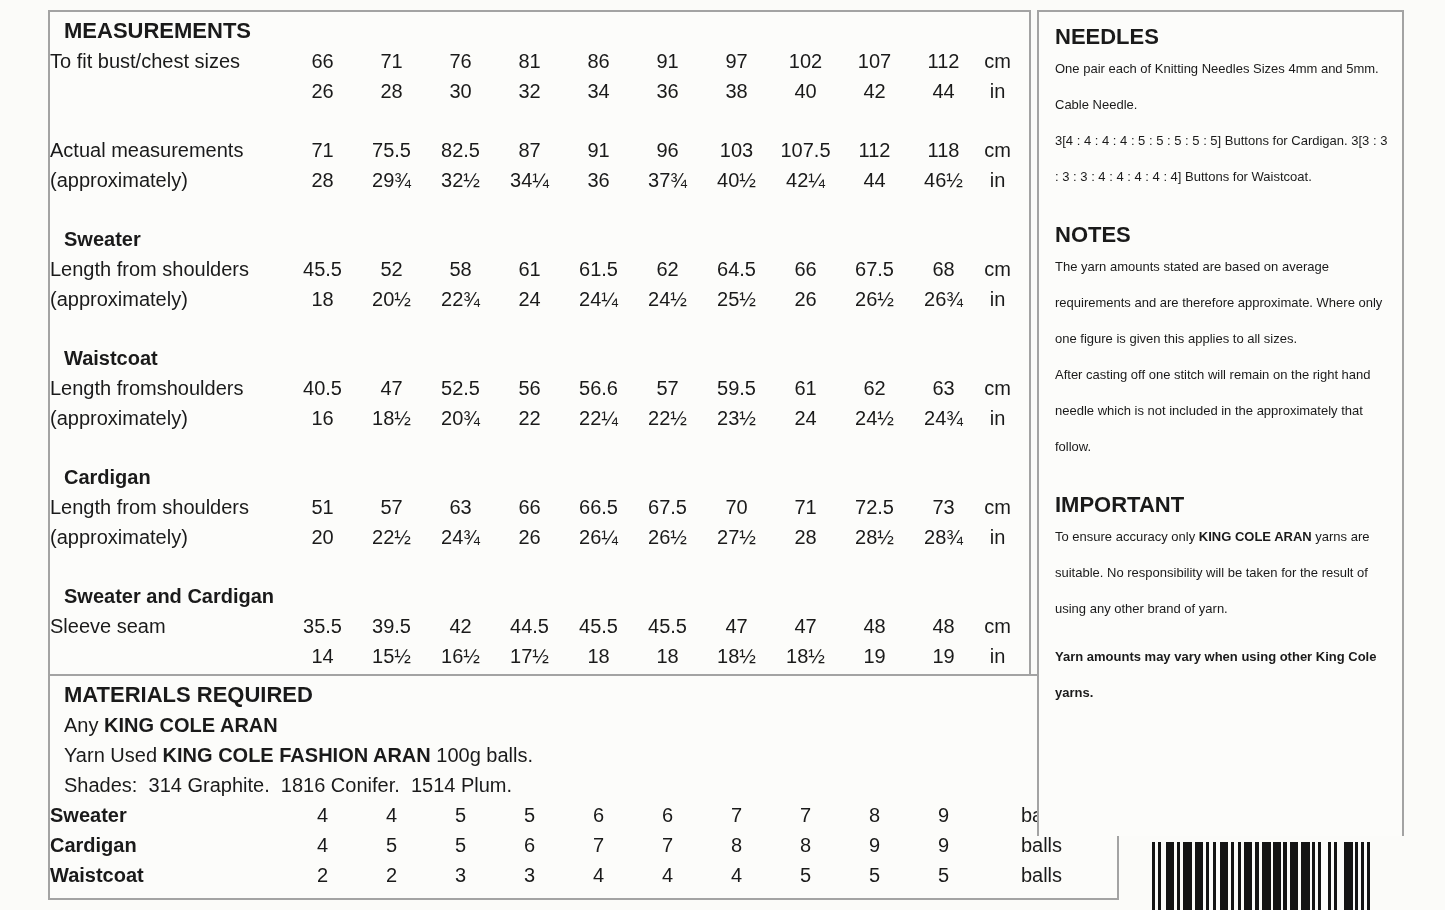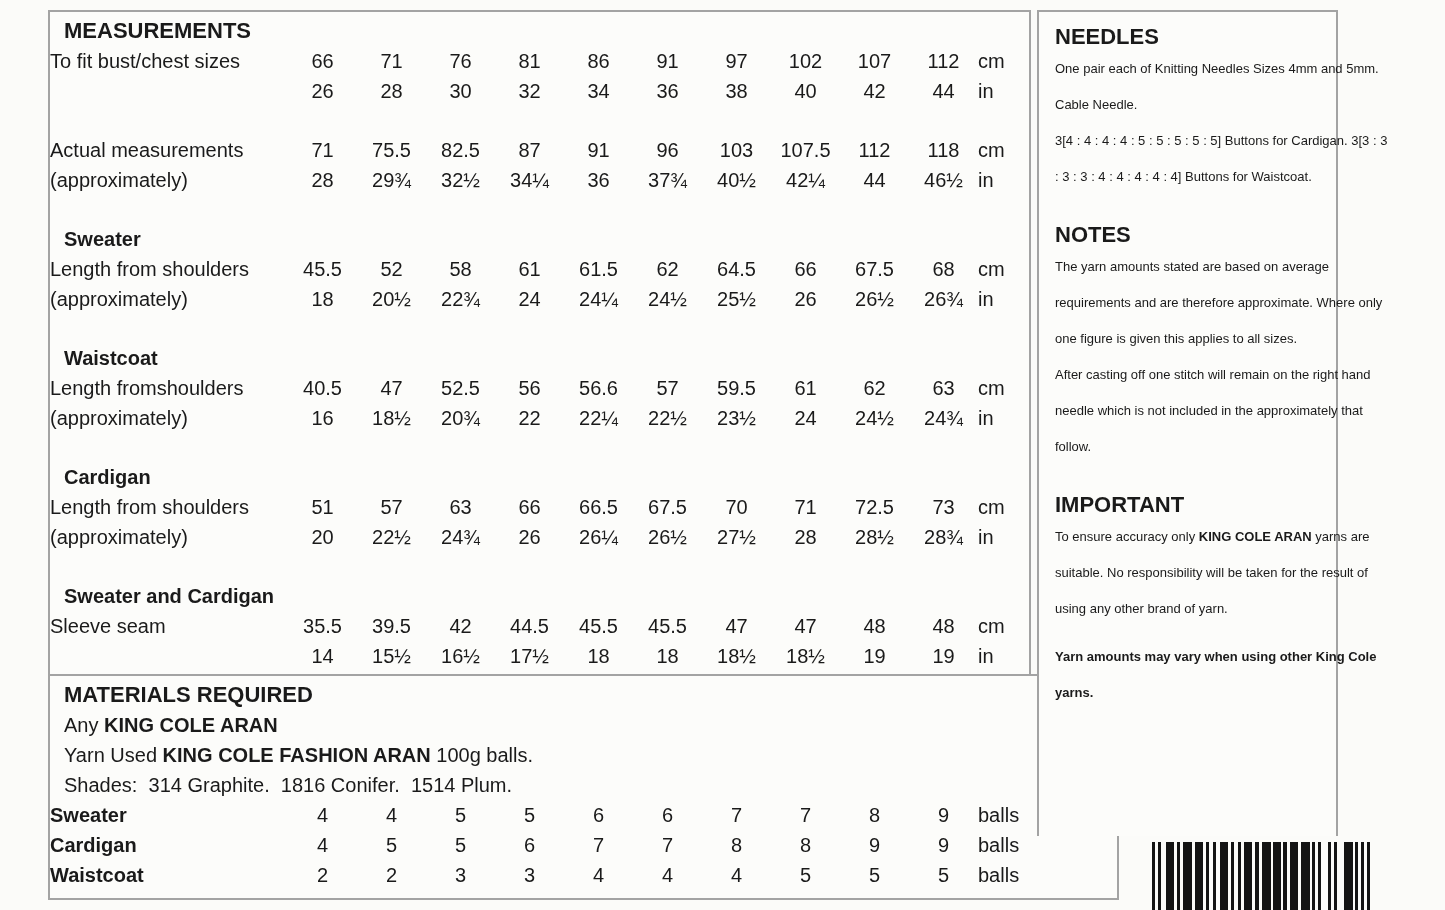--- a/index.html
+++ b/index.html
@@ -11,38 +11,38 @@
     overflow: hidden;
     position: relative;
   }
   .box {
     position: absolute;
     border: 2px solid #a3a3a3;
     background: #fcfcfa;
   }
   #measurements-box { left: 48px; top: 10px; width: 983px; height: 666px; }
   #materials-box    { left: 48px; top: 674px; width: 1071px; height: 226px; }
-  #side-panel       { left: 1037px; top: 10px; width: 301px; height: 826px; border-bottom: none; }
+  #side-panel       { left: 1037px; top: 10px; width: 367px; height: 826px; border-bottom: none; }
 
   
   .block-title {
     font-weight: bold; font-size: 22px; line-height: 30px;
     padding-left: 14px; margin-top: 4px;
   }
   .meas-section { margin-top: 29px; }
   .meas-section.first { margin-top: 0; }
   .sec-heading {
     font-weight: bold; font-size: 20px; line-height: 30px;
     padding-left: 14px;
   }
   .trow { display: flex; height: 30px; line-height: 30px; font-size: 20px; }
   .trow .lbl  { flex: 0 0 238px; white-space: nowrap; }
   .trow .lbl.bold { font-weight: bold; }
   .trow .val  { flex: 0 0 69px; text-align: center; white-space: nowrap; }
-  .trow .unit { flex: 1; text-align: left; padding-right: 12px; }
+  .trow .unit { flex: 1; text-align: center; padding-right: 12px; }
 
   
   .mat-line { font-size: 20px; line-height: 30px; padding-left: 14px; white-space: pre-wrap; }
   .b { font-weight: bold; }
 
   
   #side-panel { padding: 10px 10px 0 16px; }
   .side-title { font-weight: bold; font-size: 22px; line-height: 29px; }
   .side-title.gap { margin-top: 25px; }
   .side-para { font-size: 13px; line-height: 36px; white-space: pre-wrap; width: 338px; }

